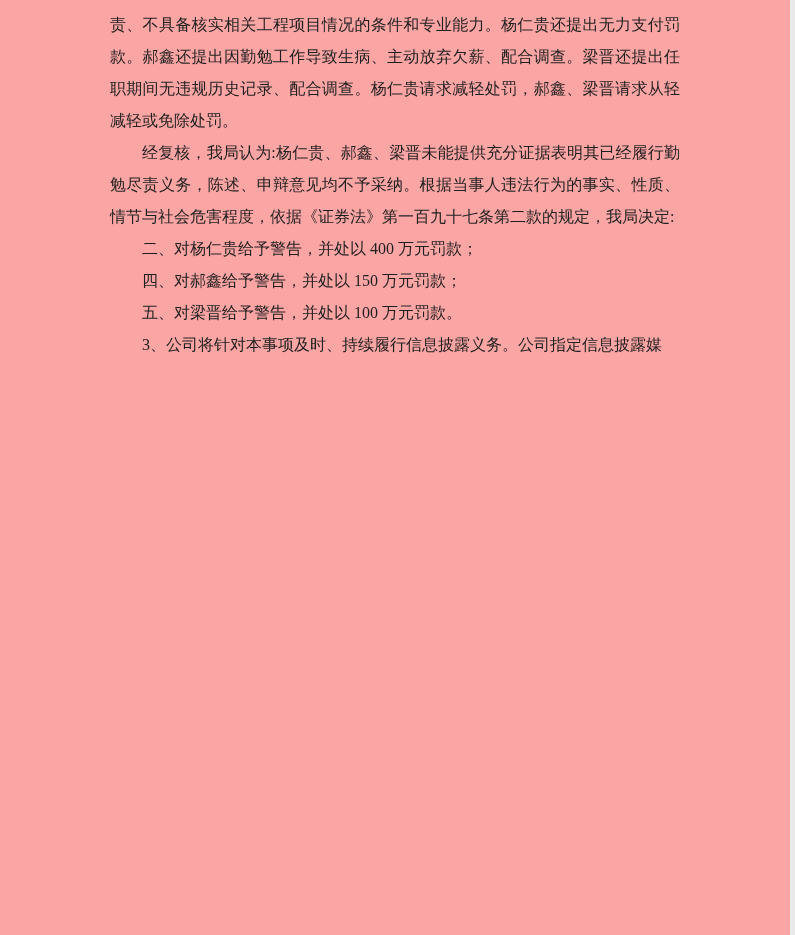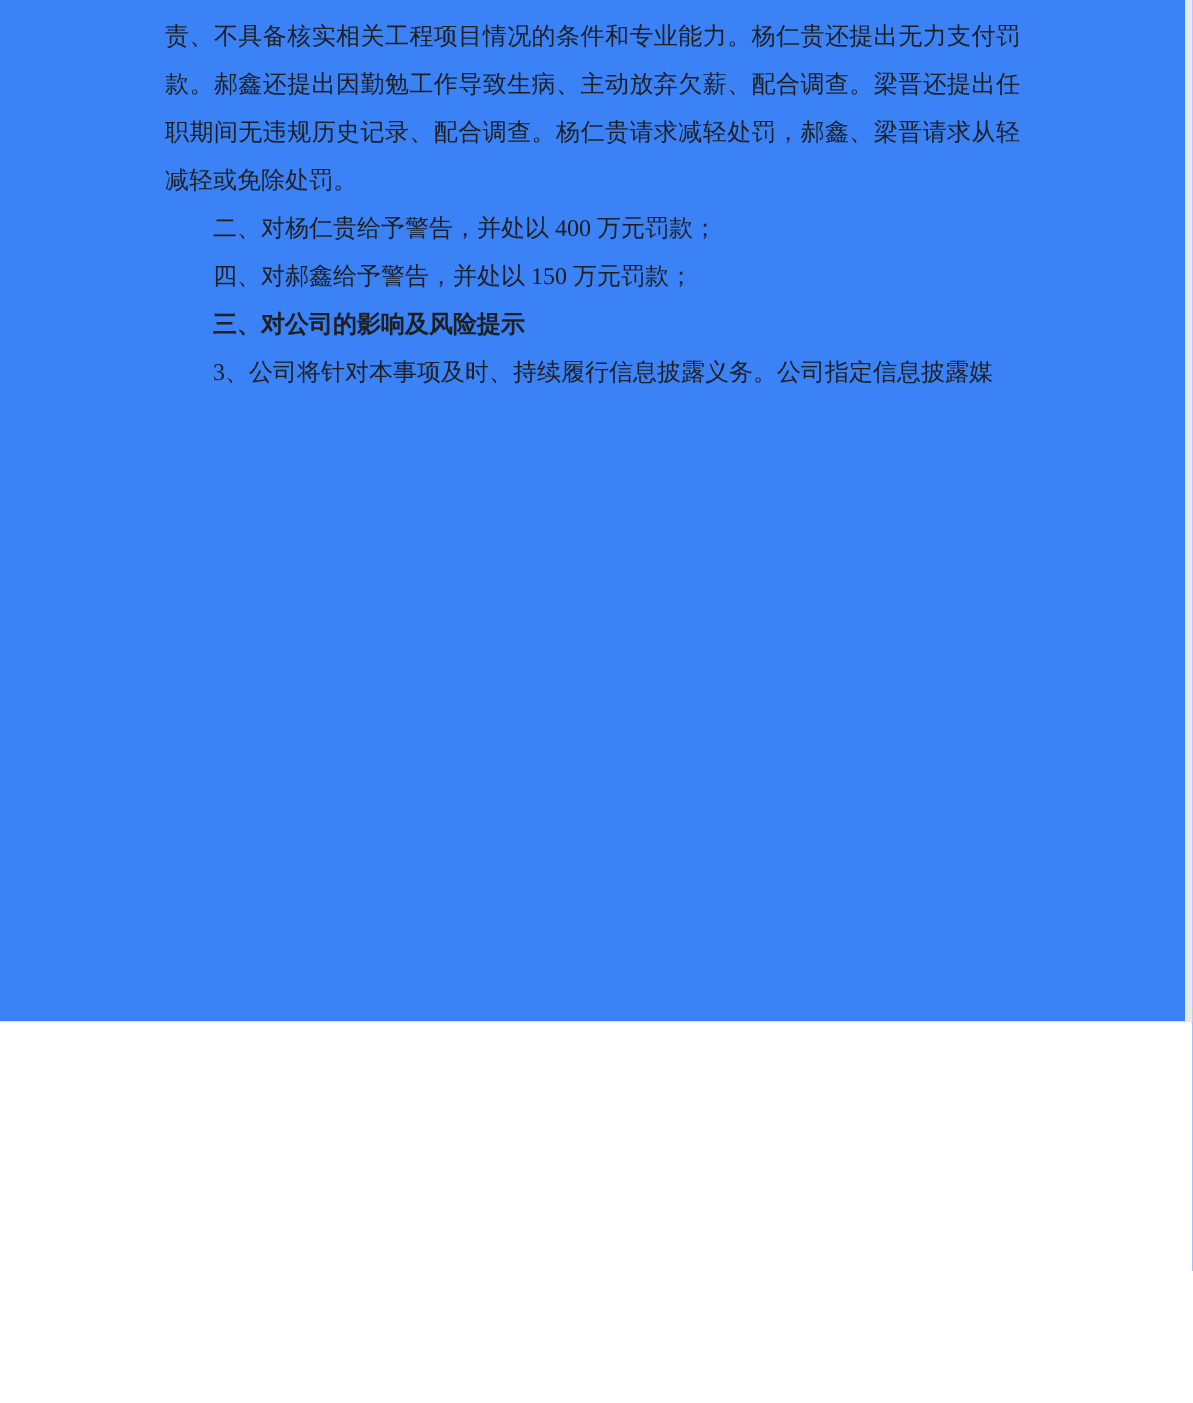--- a/index.html
+++ b/index.html
@@ -3,22 +3,22 @@
 <meta charset="utf-8">
 <style>
   html, body {
     margin: 0;
     padding: 0;
     background: #ffffff;
   }
   .page {
     position: relative;
     width: 795px;
-    height: 681px;
-    background: #3b82f6;
+    height: 935px;
+    background: #fca5a5;
     overflow: hidden;
     font-family: "Liberation Serif", "DejaVu Serif", serif;
     text-decoration: underline;
   }
   .doc-content {
     position: absolute;
     left: 110px;
     top: 9px;
     width: 570px;
     font-size: 16px;
@@ -44,19 +44,20 @@
     height: 935px;
     background: #e9e9e9;
   }
 </style>
 </head>
 <body>
 
 <div class="page">
   <div class="doc-content">
     <p class="no-indent">责、不具备核实相关工程项目情况的条件和专业能力。杨仁贵还提出无力支付罚款。郝鑫还提出因勤勉工作导致生病、主动放弃欠薪、配合调查。梁晋还提出任职期间无违规历史记录、配合调查。杨仁贵请求减轻处罚，郝鑫、梁晋请求从轻减轻或免除处罚。</p>
+    <p class="indent">经复核，我局认为:杨仁贵、郝鑫、梁晋未能提供充分证据表明其已经履行勤勉尽责义务，陈述、申辩意见均不予采纳。根据当事人违法行为的事实、性质、情节与社会危害程度，依据《证券法》第一百九十七条第二款的规定，我局决定:</p>
     <p class="indent">二、对杨仁贵给予警告，并处以 400 万元罚款；</p>
     <p class="indent">四、对郝鑫给予警告，并处以 150 万元罚款；</p>
-    <p class="indent bold">三、对公司的影响及风险提示</p>
+    <p class="indent">五、对梁晋给予警告，并处以 100 万元罚款。</p>
     <p class="indent">3、公司将针对本事项及时、持续履行信息披露义务。公司指定信息披露媒</p>
   </div>
   <div class="scrollbar-track"></div>
 </div>
 
 </body></html>

